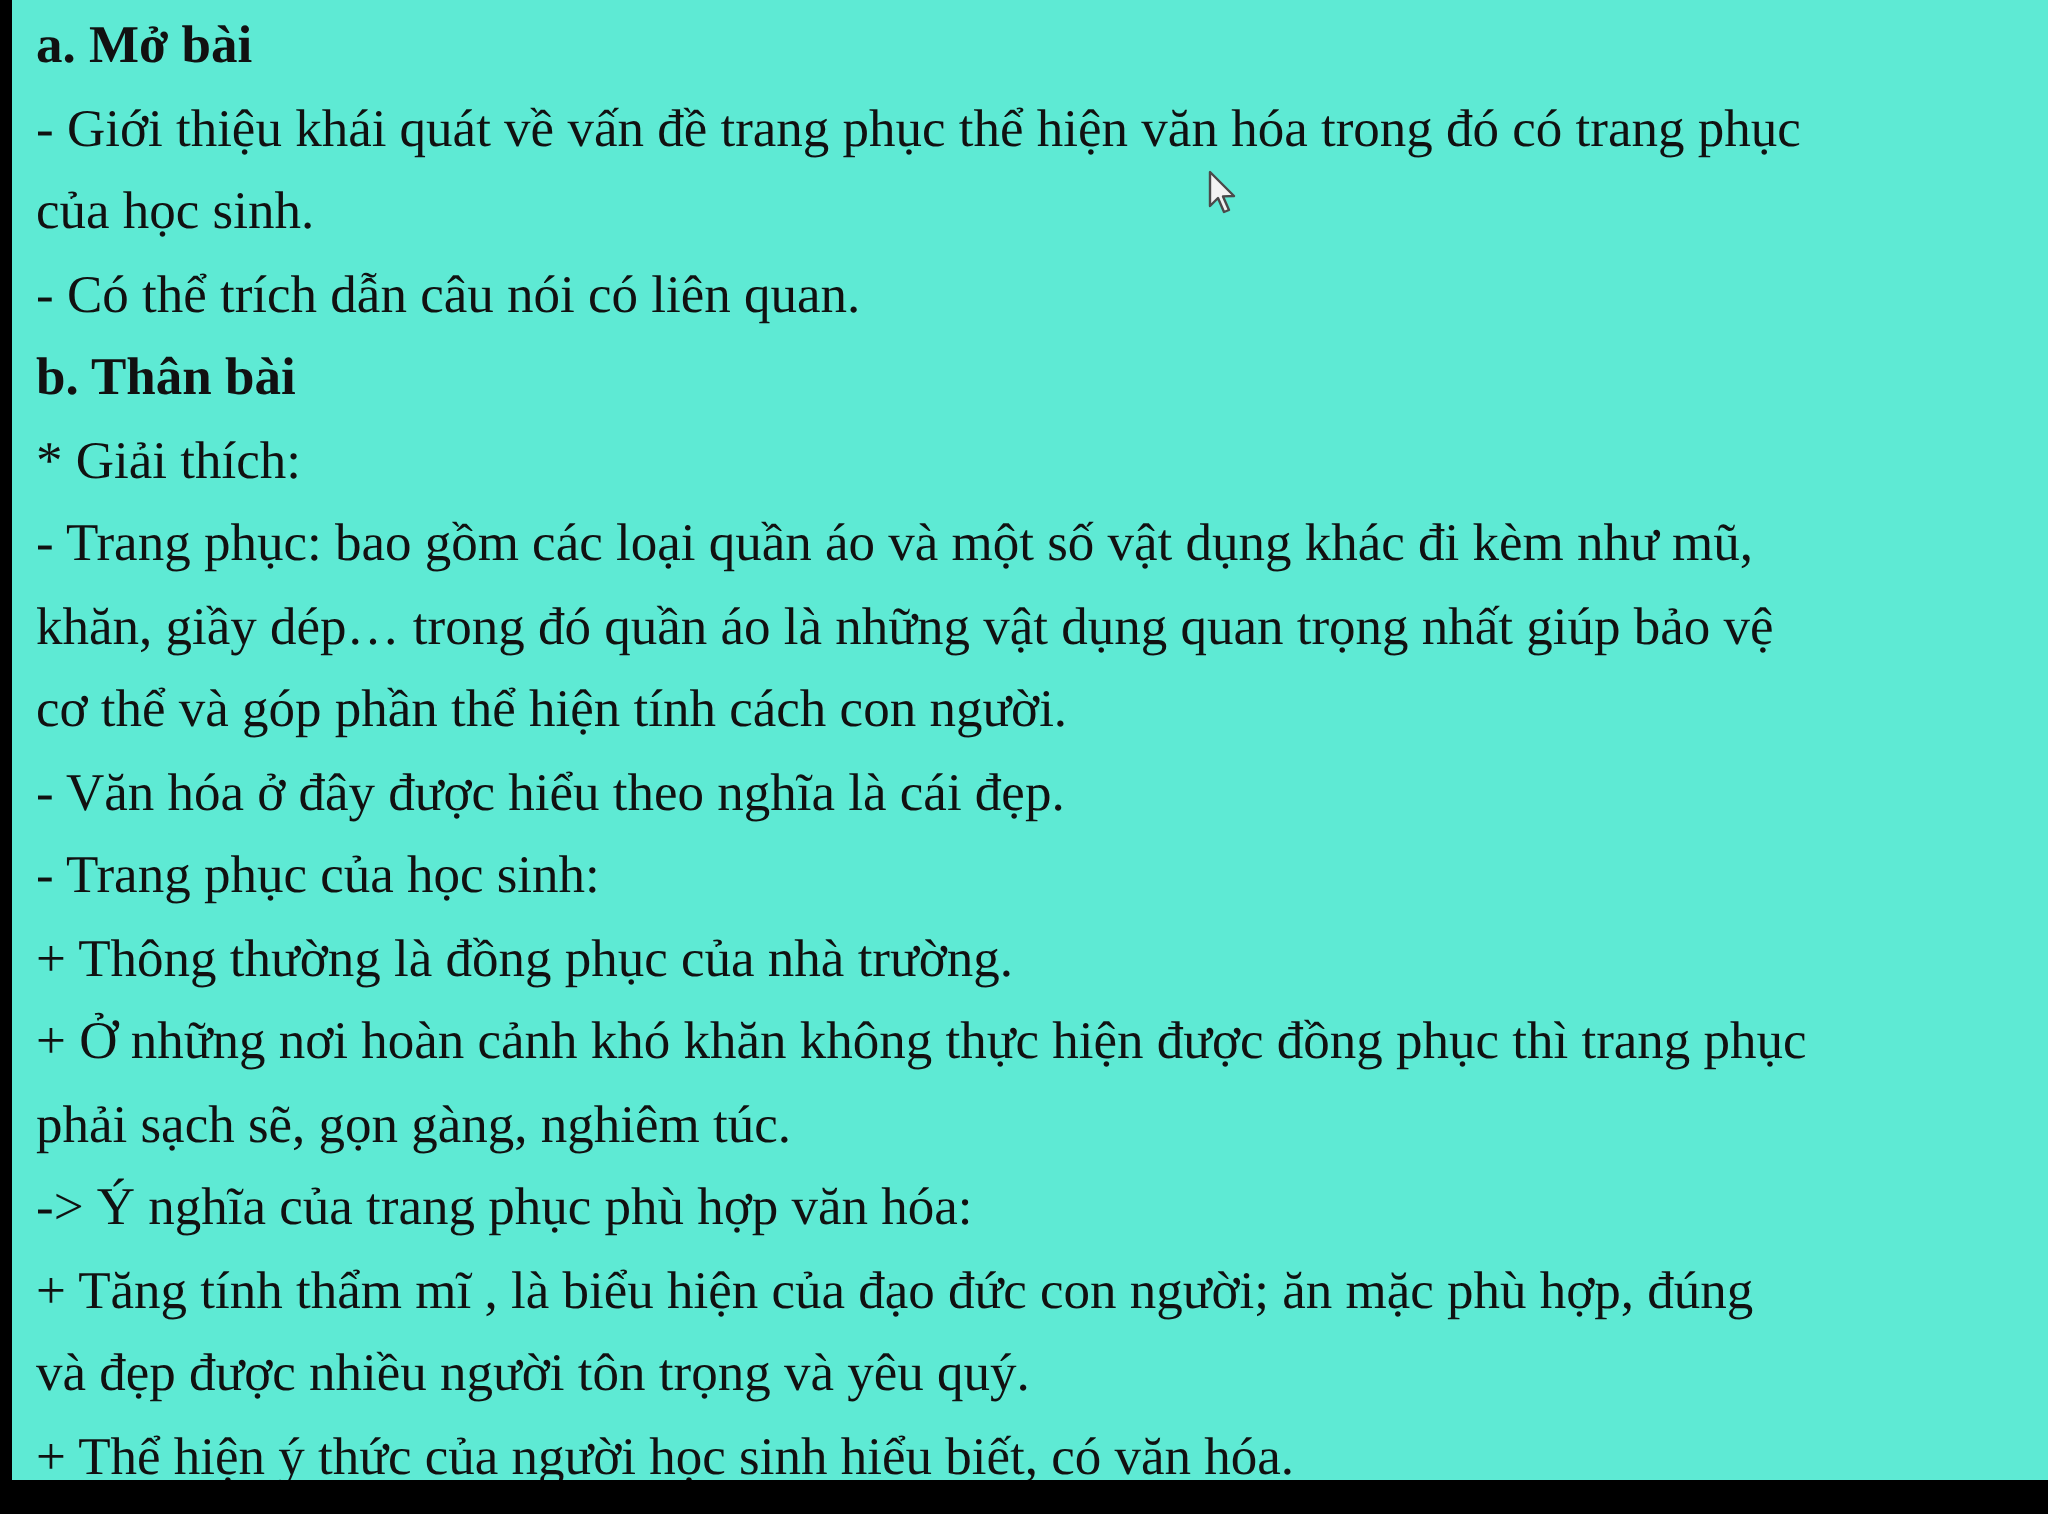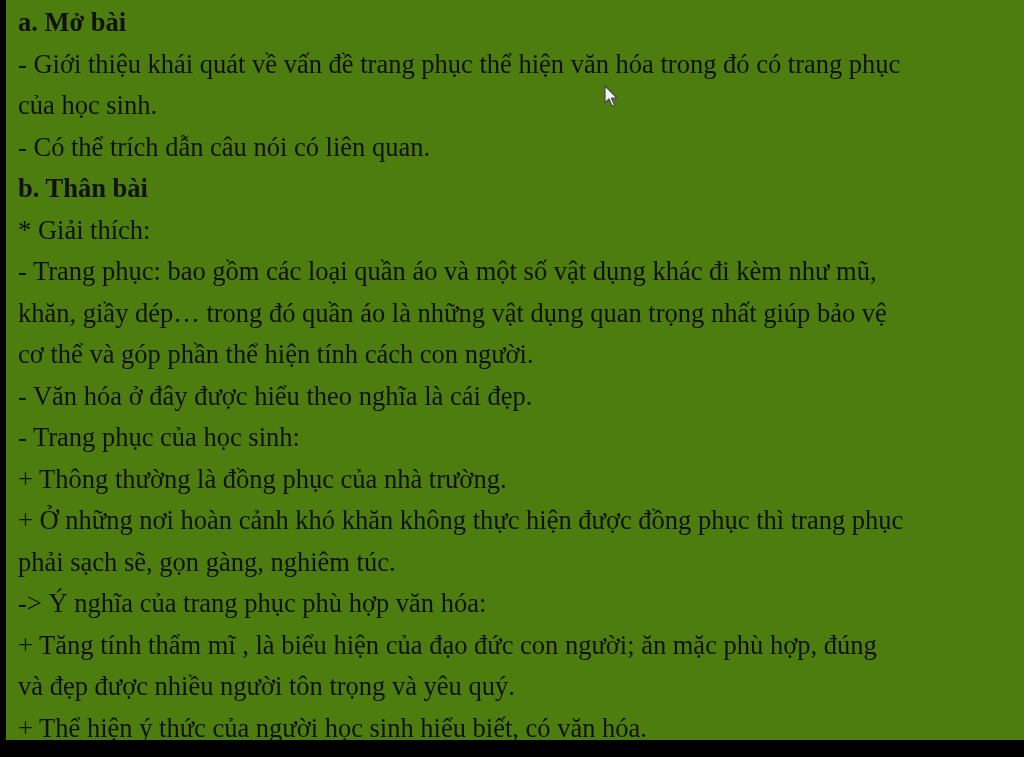--- a/index.html
+++ b/index.html
@@ -19,21 +19,21 @@
     height: 757px;
     background: #000000;
     box-sizing: border-box;
   }
   .paper {
     position: absolute;
     left: 6px;
     top: 0px;
     width: 1018px;
     height: 740px;
-    background: #4d7c0f;
+    background: #5eead4;
     box-sizing: border-box;
     overflow: hidden;
   }
   .content {
     position: absolute;
     left: 12px;
     top: 2px;
     width: 1060px;
     color: #111111;
     font-size: 26.5px;

